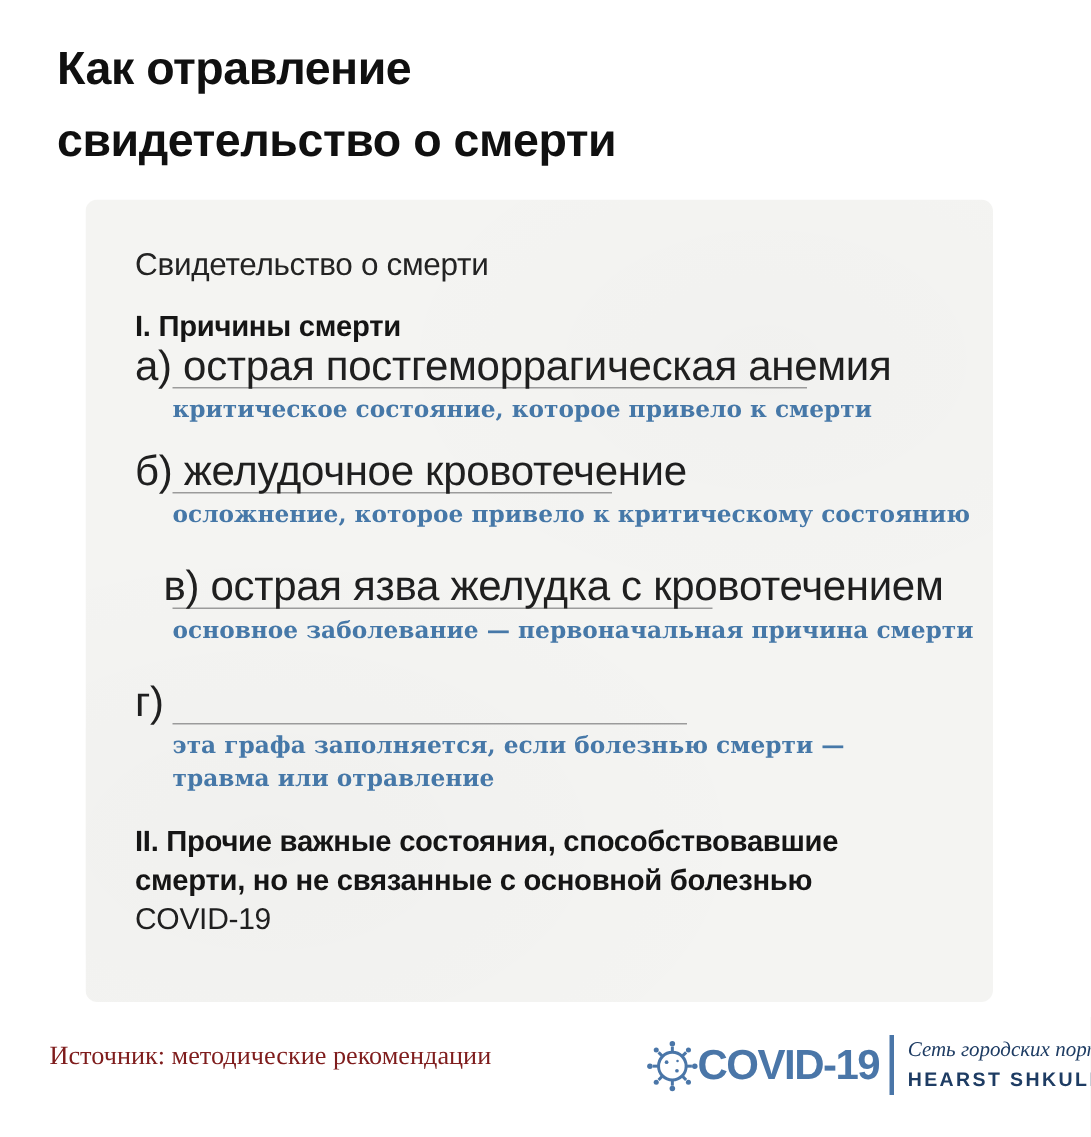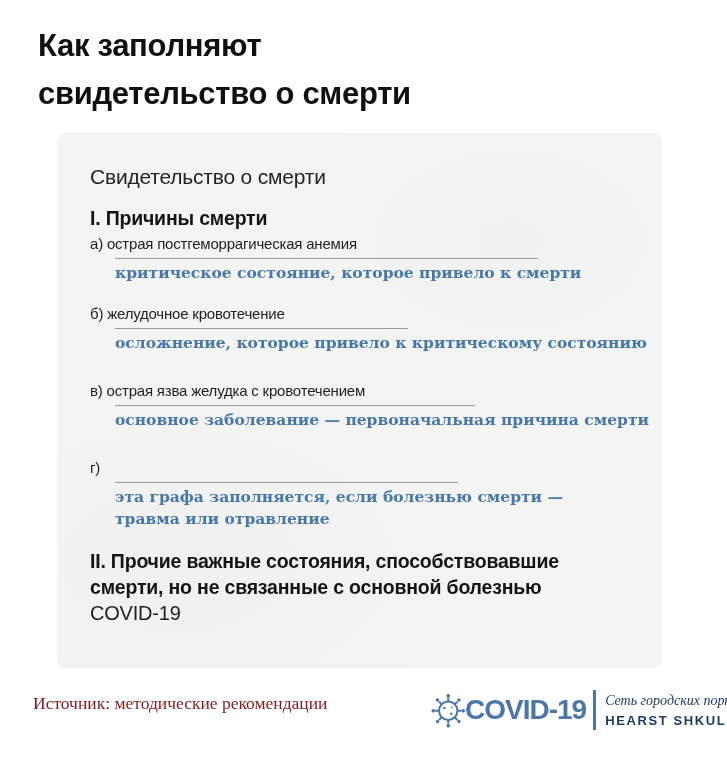--- a/index.html
+++ b/index.html
@@ -36,36 +36,36 @@
     margin-bottom:15px; letter-spacing:-0.2px;
   }
   .sec-heading {
     font-size:19.5px; font-weight:700; color:#151515;
     line-height:26px; letter-spacing:-0.2px;
   }
   .sec-heading.sec1 { }
   .sec-heading.sec2 span { display:block; }
   .form-row { margin-bottom:17px; }
   .row-label {
-    font-size:15px; color:#1f1f1f; line-height:26px;
+    font-size:28px; color:#1f1f1f; line-height:26px;
     letter-spacing:-0.2px; white-space:nowrap;
   }
   .row-underline {
     height:1px; background:#9b9b9b;
     margin-left:25px; margin-top:1px;
   }
   .row-note {
     font-family:"DejaVu Serif", serif;
     font-size:15.5px; font-weight:700; color:#4678a8;
     line-height:22px; margin-left:25px; margin-top:3px;
     white-space:nowrap;
   }
   .row-note.wrap { white-space:normal; max-width:472px; }
   .row-b { margin-bottom:24px; }
-  .row-v { margin-bottom:24px; }
+  .row-v { margin-bottom:24px;text-align:right; }
   .row-g { margin-bottom:18px; }
   .sec2-value {
     font-size:20px; color:#1f1f1f; line-height:27px; letter-spacing:-0.2px;
   }
 
   
   .source {
     position:absolute; left:33px; top:690px;
     font-family:"Liberation Serif", serif;
     font-size:17.5px; color:#7f1d1d; line-height:27px;
@@ -97,21 +97,21 @@
   }
   .publisher-suffix {
     font-family:"Liberation Serif", serif; font-style:italic;
     font-size:11px; color:#1e3c63; margin-left:3px;
   }
 </style>
 </head>
 <body>
 
 <h1 class="page-title">
-  <span>Как заполняют</span>
+  <span>Как отравление</span>
   <span>свидетельство о смерти</span>
 </h1>
 
 <div class="card">
   <div class="form-title">Свидетельство о смерти</div>
   <div class="sec-heading sec1">I. Причины смерти</div>
 
   <div class="form-row row-a">
     <div class="row-label">а) острая постгеморрагическая анемия</div>
     <div class="row-underline" style="width:423px;"></div>

